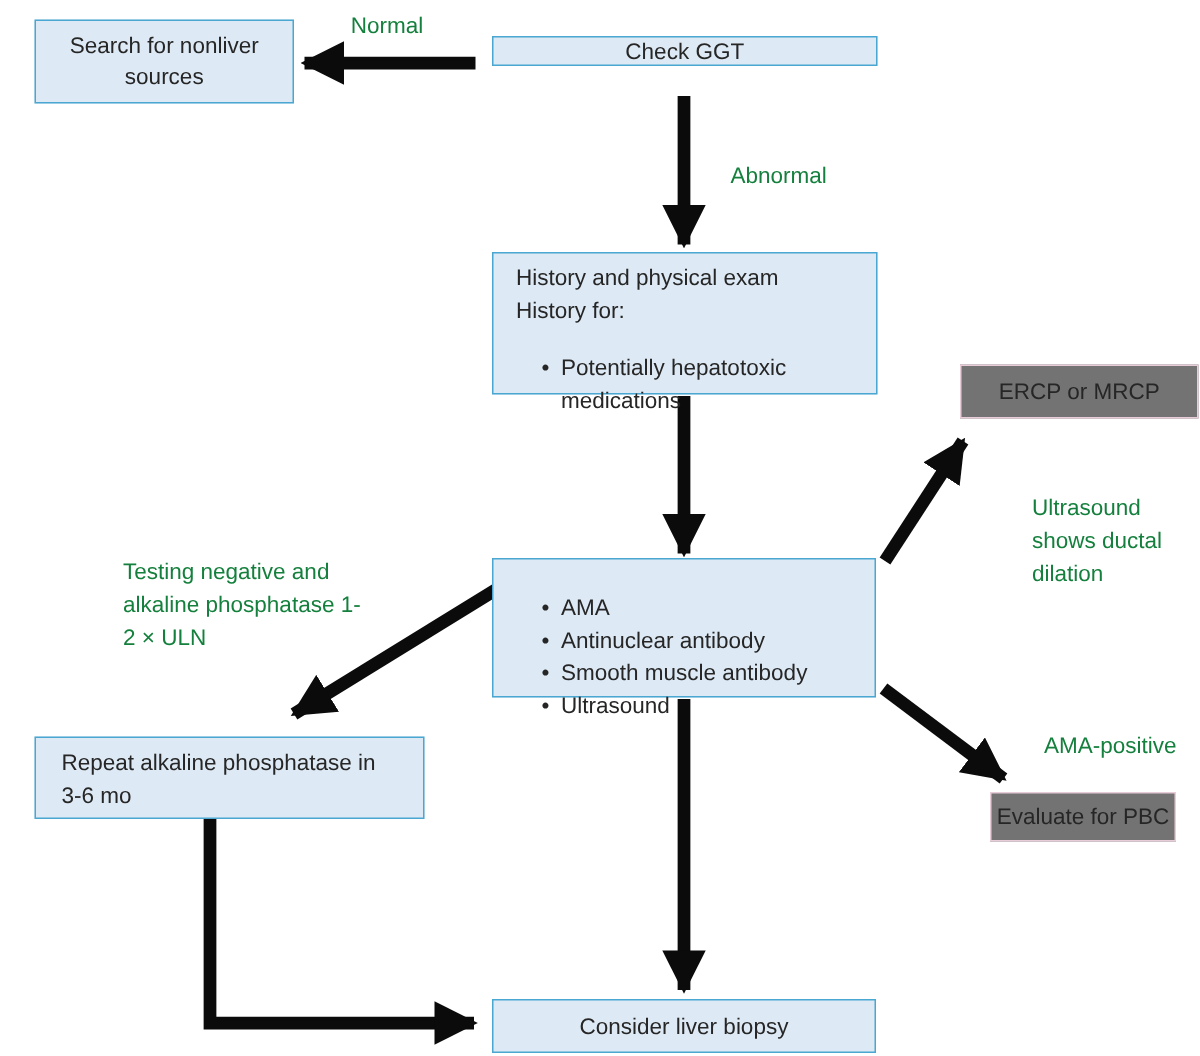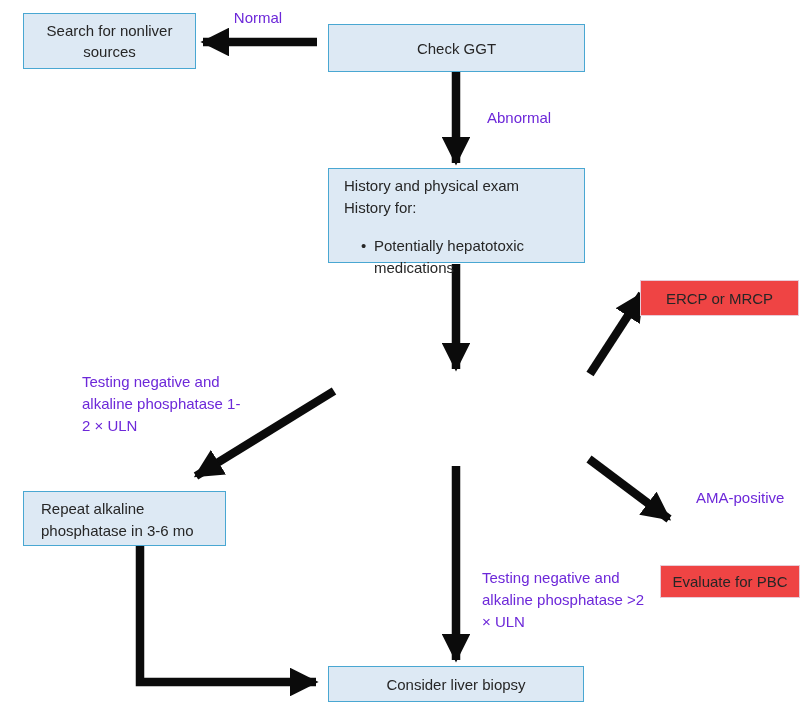--- a/index.html
+++ b/index.html
@@ -6,24 +6,24 @@
   #canvas {
     position:relative; width:800px; height:704px; background:#ffffff;
     font-family:"Liberation Sans", sans-serif; color:#262626; overflow:hidden;
   }
   #arrows { position:absolute; left:0; top:0; width:800px; height:704px; }
   .box {
     position:absolute; box-sizing:border-box; border:1.6px solid;
     font-size:15px; line-height:21px; color:#262626;
   }
   .blue { background:#dde9f4; border-color:#49a7d2; }
-  .pink { background:#ef4444; border-color:#e8ccd7;margin-top:37px; }
+  .pink { background:#737373; border-color:#e8ccd7; }
   .center { display:flex; align-items:center; justify-content:center; text-align:center; }
   .leftpad { display:flex; flex-direction:column; justify-content:space-between; padding:6px 20px 6px 15px; }
-  .label { position:absolute; font-size:15px; line-height:22px; color:#6d28d9; }
+  .label { position:absolute; font-size:15px; line-height:22px; color:#15803d; }
   ul.plain { list-style:none; margin:16px; padding:0; }
   ul.plain li { position:relative; padding-left:14px; }
   ul.plain li::before { content:"\2022"; position:absolute; left:1px; }
   .hline { margin:0; }
 </style>
 </head>
 <body>
 
 <div id="canvas">
 
@@ -42,54 +42,62 @@
       <line x1="589" y1="459" x2="669" y2="519" marker-end="url(#ah)"></line>
       <line x1="456" y1="466" x2="456" y2="660" marker-end="url(#ah)"></line>
       <polyline points="140,546 140,682 316,682" marker-end="url(#ah)"></polyline>
     </g>
   </svg>
 
   <div class="box blue center" style="left:23px; top:13px; width:173px; height:56px; padding:2px 10px;">
     <span>Search for nonliver sources</span>
   </div>
 
-  <div class="box blue center" style="left:328px; top:24px; width:257px; height:48px;">
+  <div class="box blue center" style="left:328px; top:24px; width:257px; height:20px;">
     <span>Check GGT</span>
   </div>
 
   <div class="box blue leftpad" style="left:328px; top:168px; width:257px; height:95px; line-height:22px;">
     <div class="hline">History and physical exam</div>
     <div class="hline">History for:</div>
     <ul class="plain">
       <li>Potentially hepatotoxic medications</li>
     </ul>
   </div>
 
+  <div class="box blue leftpad" style="left:328px; top:372px; width:256px; height:93px; line-height:21.5px;">
+    <ul class="plain">
+      <li>AMA</li>
+      <li>Antinuclear antibody</li>
+      <li>Smooth muscle antibody</li>
+      <li>Ultrasound</li>
+    </ul>
+  </div>
 
   <div class="box pink center" style="left:640px; top:243px; width:159px; height:36px;">
     <span>ERCP or MRCP</span>
   </div>
 
-  <div class="box blue leftpad" style="left:23px; top:491px; width:203px; height:55px; line-height:22px; padding-left:17px;">
+  <div class="box blue leftpad" style="left:23px; top:491px; width:260px; height:55px; line-height:22px; padding-left:17px;">
     <div>Repeat alkaline phosphatase in 3-6 mo</div>
   </div>
 
-  <div class="box pink center" style="left:660px; top:528px; width:140px; height:33px;">
+  <div class="box pink center" style="left:660px; top:528px; width:124px; height:33px;">
     <span>Evaluate for PBC</span>
   </div>
 
   <div class="box blue center" style="left:328px; top:666px; width:256px; height:36px;text-align:right;">
     <span>Consider liver biopsy</span>
   </div>
 
   <div class="label" style="left:212px; top:7px; width:92px; text-align:center;">Normal</div>
 
   <div class="label" style="left:487px; top:107px;">Abnormal</div>
 
+  <div class="label" style="left:688px; top:328px; width:104px;">Ultrasound shows ductal dilation</div>
 
   <div class="label" style="left:82px; top:371px; width:162px;">Testing negative and alkaline phosphatase 1-2 × ULN</div>
 
   <div class="label" style="left:696px; top:487px;">AMA-positive</div>
 
-  <div class="label" style="left:482px; top:567px; width:166px;">Testing negative and alkaline phosphatase &gt;2 × ULN</div>
 
 
 </div>
 
 </body></html>

